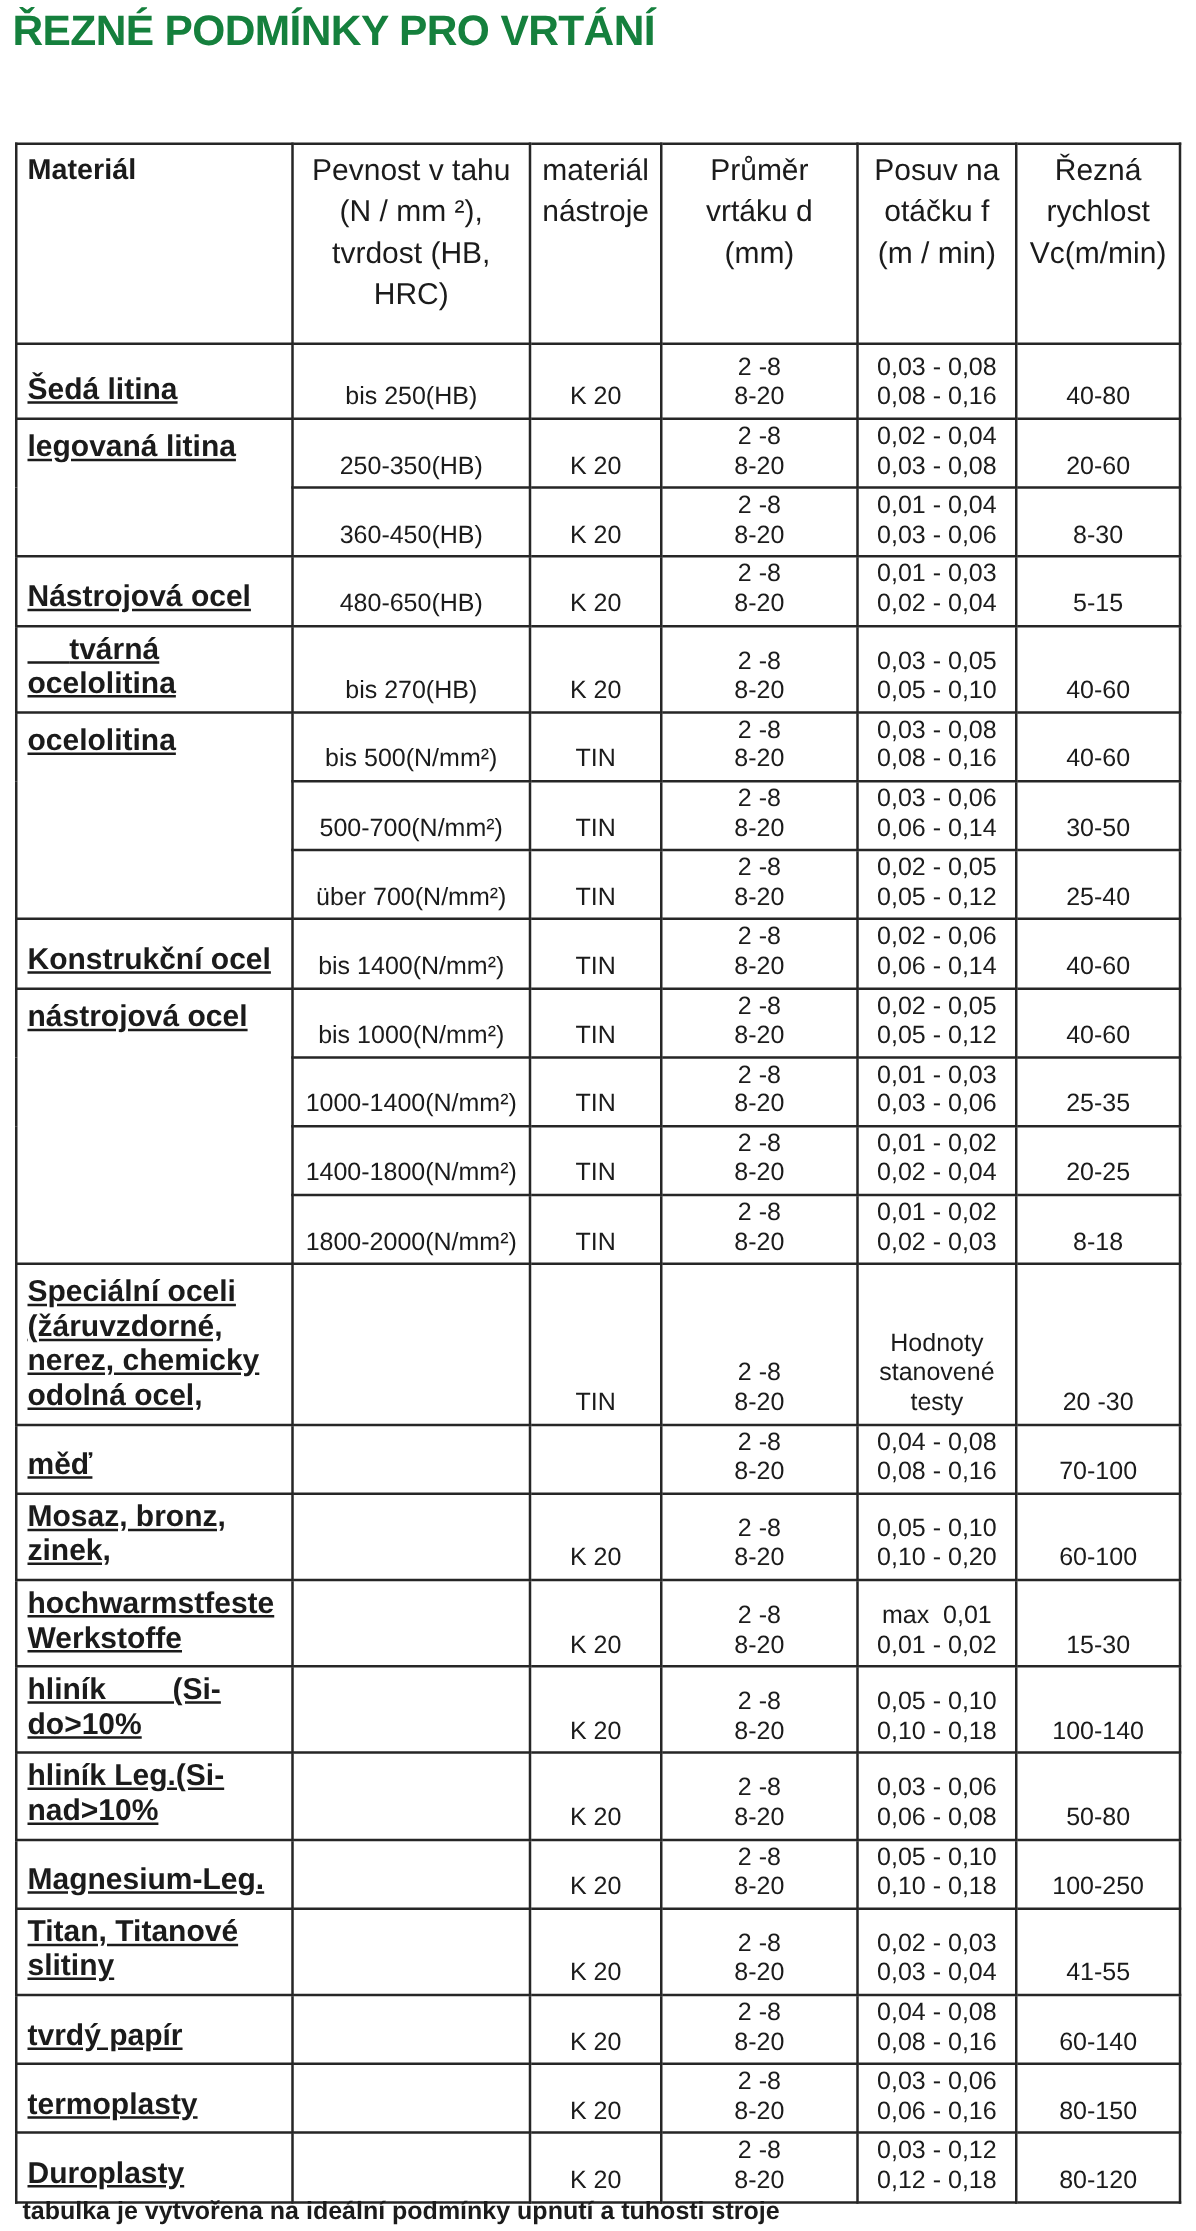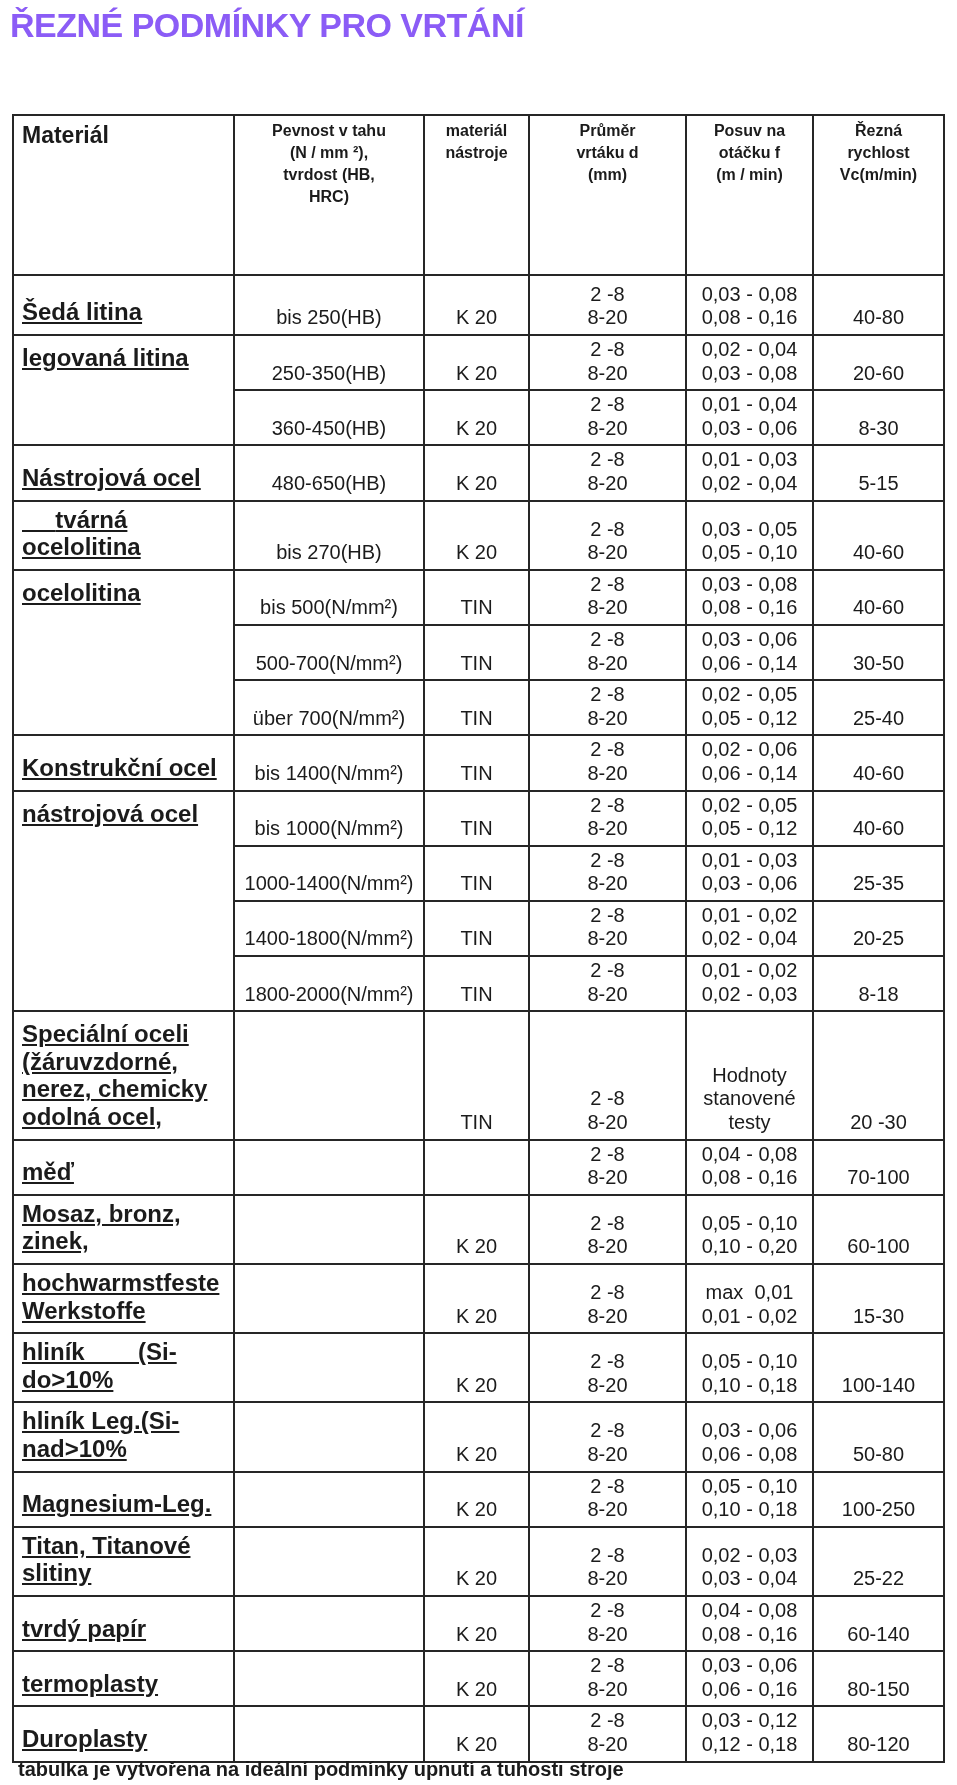--- a/index.html
+++ b/index.html
@@ -4,32 +4,32 @@
 <style>
   * { margin:0; padding:0; box-sizing:border-box; }
   html,body { background:#ffffff; }
   body {
     width:957px; height:1785px; position:relative;
     font-family:"Liberation Sans","DejaVu Sans",sans-serif;
     color:#1b1b1b;
   }
   .page-title {
     position:absolute; left:10px; top:6px;
-    font-size:34px; font-weight:bold; letter-spacing:-0.5px; color:#8b5cf6;
+    font-size:34px; font-weight:bold; letter-spacing:-0.5px; color:#15803d;
     white-space:nowrap;
   }
   table.main {
     position:absolute; left:12px; top:114px; width:931px;
     border-collapse:collapse; table-layout:fixed;
   }
   table.main td, table.main th {
     border:2px solid #262626; overflow:hidden;
   }
   th {
-    font-weight:bold; font-size:16px; line-height:1.38;
+    font-weight:normal; font-size:24px; line-height:1.38;
     vertical-align:top; text-align:center;
     white-space:pre-line; padding:4px 2px;
   }
   th.mat-h {
     text-align:left; font-weight:bold; padding-left:8px; font-size:23px;
   }
   td.mat {
     font-weight:bold; font-size:24px; line-height:1.15;
     text-align:left; vertical-align:bottom;
     padding:4px 2px 8px 8px; white-space:pre-wrap;text-decoration:underline;
@@ -297,21 +297,21 @@
 
     <tr style="height:69px">
       <td class="mat">Titan, Titanové
 slitiny</td>
       <td class="data"></td>
       <td class="data">K 20</td>
       <td class="data">2 -8
 8-20</td>
       <td class="data">0,02 - 0,03
 0,03 - 0,04</td>
-      <td class="data">25-22</td>
+      <td class="data">41-55</td>
     </tr>
 
     <tr style="height:51px">
       <td class="mat">tvrdý papír</td>
       <td class="data"></td>
       <td class="data">K 20</td>
       <td class="data">2 -8
 8-20</td>
       <td class="data">0,04 - 0,08
 0,08 - 0,16</td>

